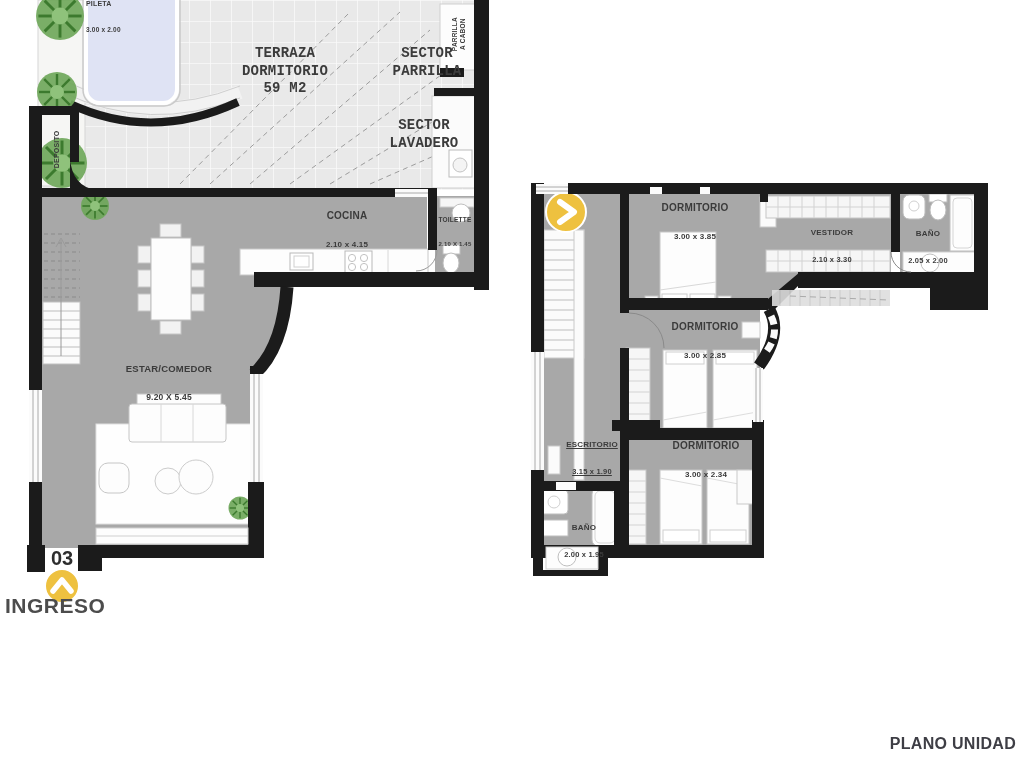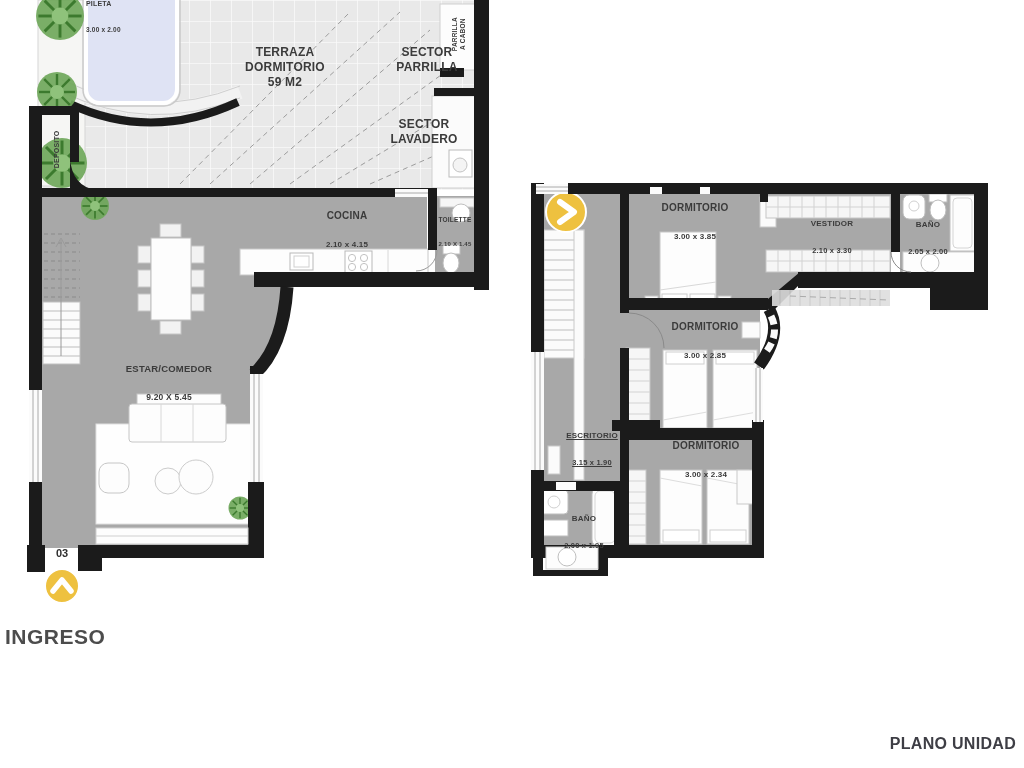--- a/index.html
+++ b/index.html
@@ -6,25 +6,25 @@
   .stage{position:relative;width:1024px;height:768px;background:#ffffff;overflow:hidden;
          font-family:"Liberation Sans",sans-serif;}
   .stage svg{position:absolute;left:0;top:0;}
   .lbl{position:absolute;color:#3b3b3b;font-weight:bold;text-align:center;
        line-height:1.25;white-space:nowrap;letter-spacing:.2px;}
   .lbl span{display:block;}
   .nm{font-size:10px;}
   .dims{font-size:8px;margin-top:17px;}
   .sm .nm{font-size:6.5px;}
   .sm .dims{font-size:6px;}
-  .md .nm{font-size:8px;}
+  .md .nm{font-size:8px;margin-top:9px;}
   .md .dims{font-size:7.5px;}
-  .tri{font-size:12px;}
+  .tri{font-size:14px;font-family:Liberation Mono, monospace;}
   .rot{transform:rotate(-90deg);}
-  .unit-number{position:absolute;font-size:11px;font-weight:800;color:#2e2e2e;text-align:center;}
+  .unit-number{position:absolute;font-size:20px;font-weight:800;color:#2e2e2e;text-align:center;}
   .ingreso{position:absolute;font-size:21px;font-weight:800;color:#4c4c4c;letter-spacing:.5px;}
   .plan-title{position:absolute;font-size:16px;font-weight:bold;color:#3e3e45;text-align:right;letter-spacing:.3px;}
   .pileta-lbl{text-align:left;}
   .pileta-lbl .nm{font-size:7px;}
   .pileta-lbl .dims{font-size:6.5px;}
   .estar-lbl .nm{font-size:9.5px;}
   .estar-lbl .dims{font-size:8.5px;}
 </style>
 </head>
 <body>
@@ -444,21 +444,21 @@
   <div class="lbl sm" style="left:429px;top:216px;width:52px;">
     <span class="nm">TOILETTE</span>
     <span class="dims">2.10 X 1.45</span>
   </div>
   <div class="lbl estar-lbl" style="left:95px;top:363px;width:148px;text-align:center;">
     <span class="nm">ESTAR/COMEDOR</span>
     <span class="dims">9.20 X 5.45</span>
   </div>
 
   <div class="unit-number" style="left:46px;top:547px;width:32px;">03</div>
-  <div class="ingreso" style="left:5px;top:594px;width:110px;margin-top:31px;">INGRESO</div>
+  <div class="ingreso" style="left:5px;top:594px;width:110px;">INGRESO</div>
 
   <div class="lbl" style="left:637px;top:202px;width:116px;">
     <span class="nm">DORMITORIO</span>
     <span class="dims">3.00 x 3.85</span>
   </div>
   <div class="lbl md" style="left:774px;top:219px;width:116px;">
     <span class="nm">VESTIDOR</span>
     <span class="dims">2.10 x 3.30</span>
   </div>
   <div class="lbl md" style="left:888px;top:220px;width:80px;">

